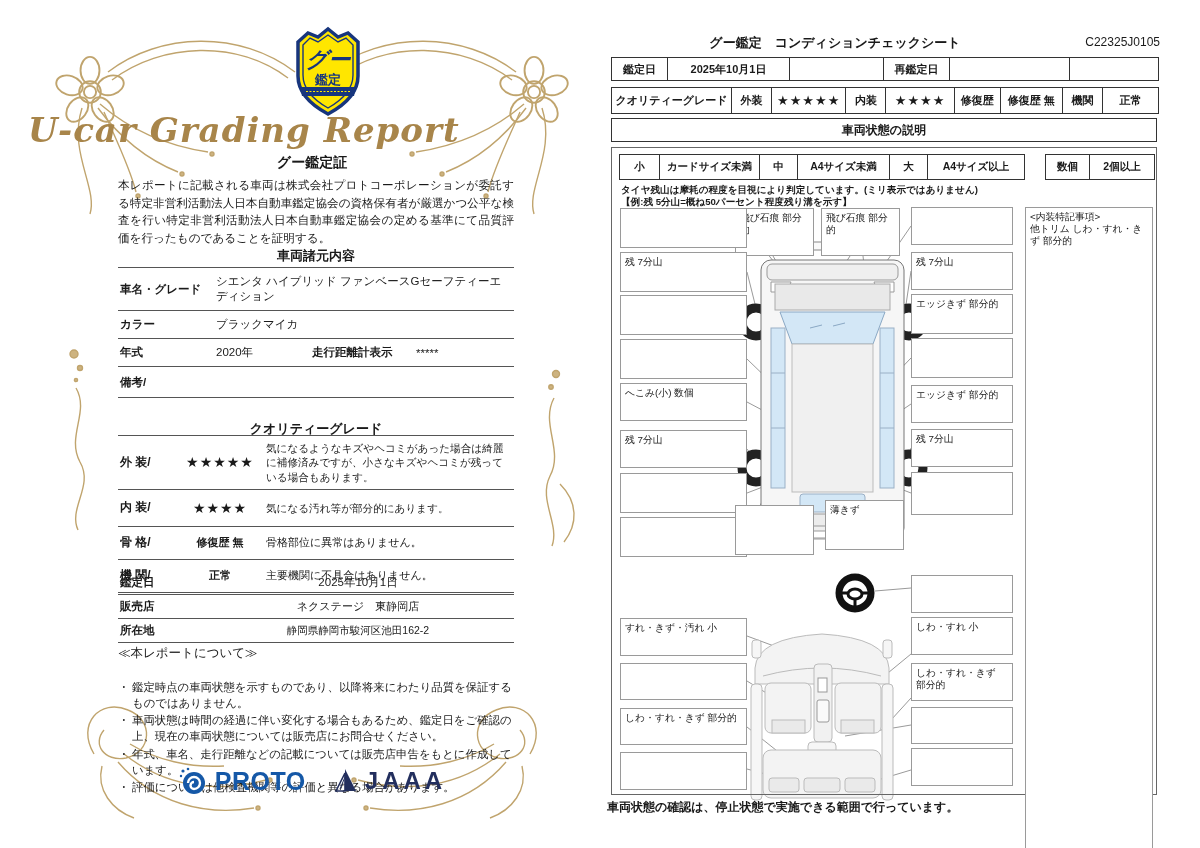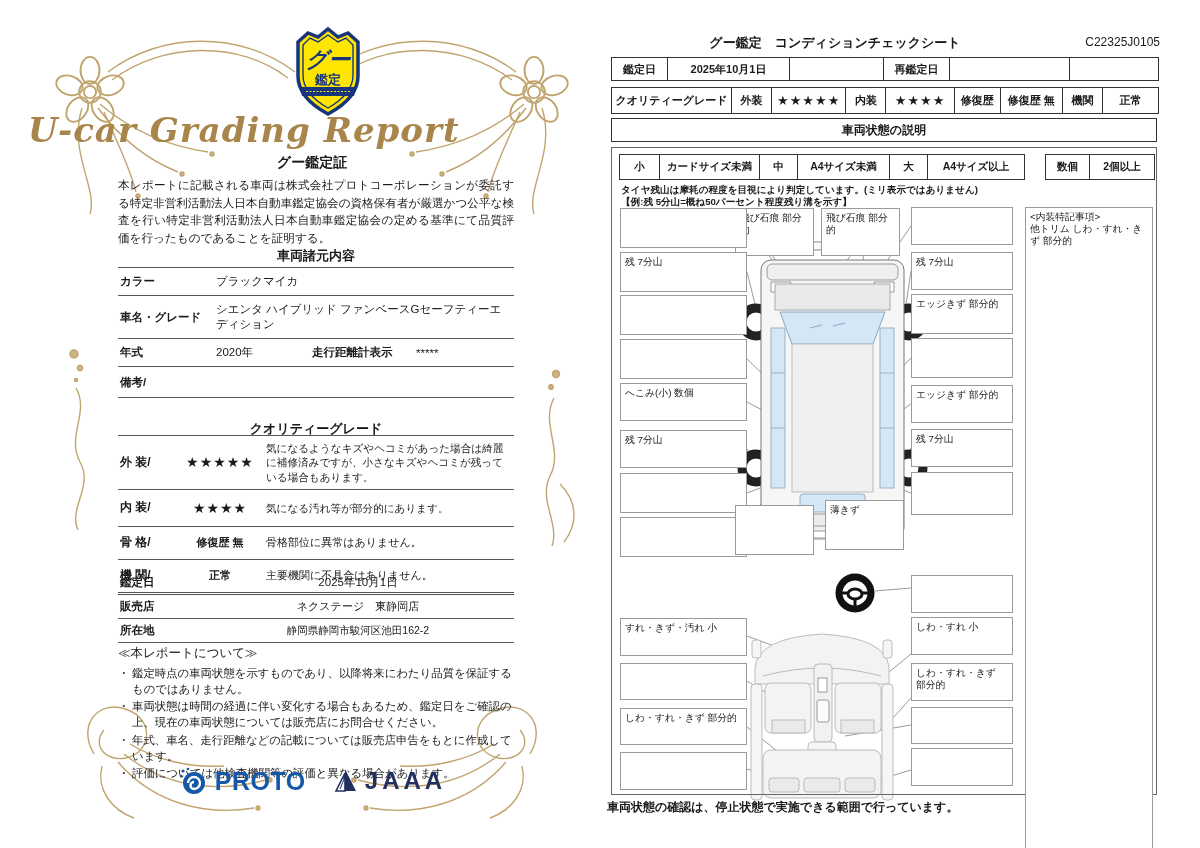--- a/index.html
+++ b/index.html
@@ -30,21 +30,21 @@
   .glabel{font-weight:bold;width:54px;font-size:12px;}
   .gvalue{width:92px;text-align:center;font-weight:bold;}
   .gstars{font-size:14px;letter-spacing:1px;}
   .gdesc{flex:1;font-size:10.6px;line-height:1.35;}
   #info-table{left:90px;top:557px;width:396px;font-size:11.5px;}
   .irow{display:flex;align-items:center;border-bottom:1px solid #555;padding:4px 2px;height:15px;}
   .ilabel{font-weight:bold;width:84px;}
   .ivalue{flex:1;text-align:center;}
   #about{left:90px;top:631px;width:400px;font-family:"Liberation Serif","DejaVu Serif",serif;
       font-size:11.4px;line-height:1.42;}
-  #about-heading{font-size:12.5px;margin-bottom:2px;}
+  #about-heading{font-size:12.5px;margin-bottom:16px;}
   .bullet{display:flex;margin-top:1px;}
   .bullet .dot{width:14px;flex:none;}
   #logos{left:0;top:752px;width:568px;display:flex;justify-content:center;align-items:center;gap:26px;}
   .proto-text{color:#1558a7;font-weight:bold;font-size:25px;letter-spacing:0.5px;}
   .jaaa-text{color:#232f5e;font-weight:bold;font-size:24px;letter-spacing:4px;}
   
   #right-page{left:605px;top:28px;width:555px;height:812px;}
   #rp-svg{position:absolute;left:0;top:0;z-index:1;pointer-events:none;}
   .rp{position:absolute;z-index:2;}
   #sheet-title{left:0;top:6px;width:460px;text-align:center;font-size:13px;font-weight:bold;}
@@ -187,26 +187,26 @@
   </svg>
 
   <div class="lp-content" id="report-title">U-car Grading Report</div>
   <div class="lp-content" id="cert-title">グー鑑定証</div>
   <div class="lp-content" id="intro">本レポートに記載される車両は株式会社プロトコーポレーションが委託する特定非営利活動法人日本自動車鑑定協会の資格保有者が厳選かつ公平な検査を行い特定非営利活動法人日本自動車鑑定協会の定める基準にて品質評価を行ったものであることを証明する。</div>
 
   <div class="lp-content center-head" id="spec-heading">車両諸元内容</div>
 
   <div class="lp-content" id="spec-table">
     <div class="srow">
+      <span class="slabel" style="width:96px">車名・グレード</span>
+      <span style="flex:1">シエンタ ハイブリッド ファンベースGセーフティーエディション</span>
+    </div>
+    <div class="srow">
       <span class="slabel" style="width:96px">カラー</span>
       <span style="flex:1">ブラックマイカ</span>
-    </div>
-    <div class="srow">
-      <span class="slabel" style="width:96px">車名・グレード</span>
-      <span style="flex:1">シエンタ ハイブリッド ファンベースGセーフティーエディション</span>
     </div>
     <div class="srow">
       <span class="slabel" style="width:96px">年式</span>
       <span style="width:96px">2020年</span>
       <span class="slabel" style="width:104px">走行距離計表示</span>
       <span style="flex:1">*****</span>
     </div>
     <div class="srow" style="height:18px">
       <span class="slabel">備考/</span>
     </div>

